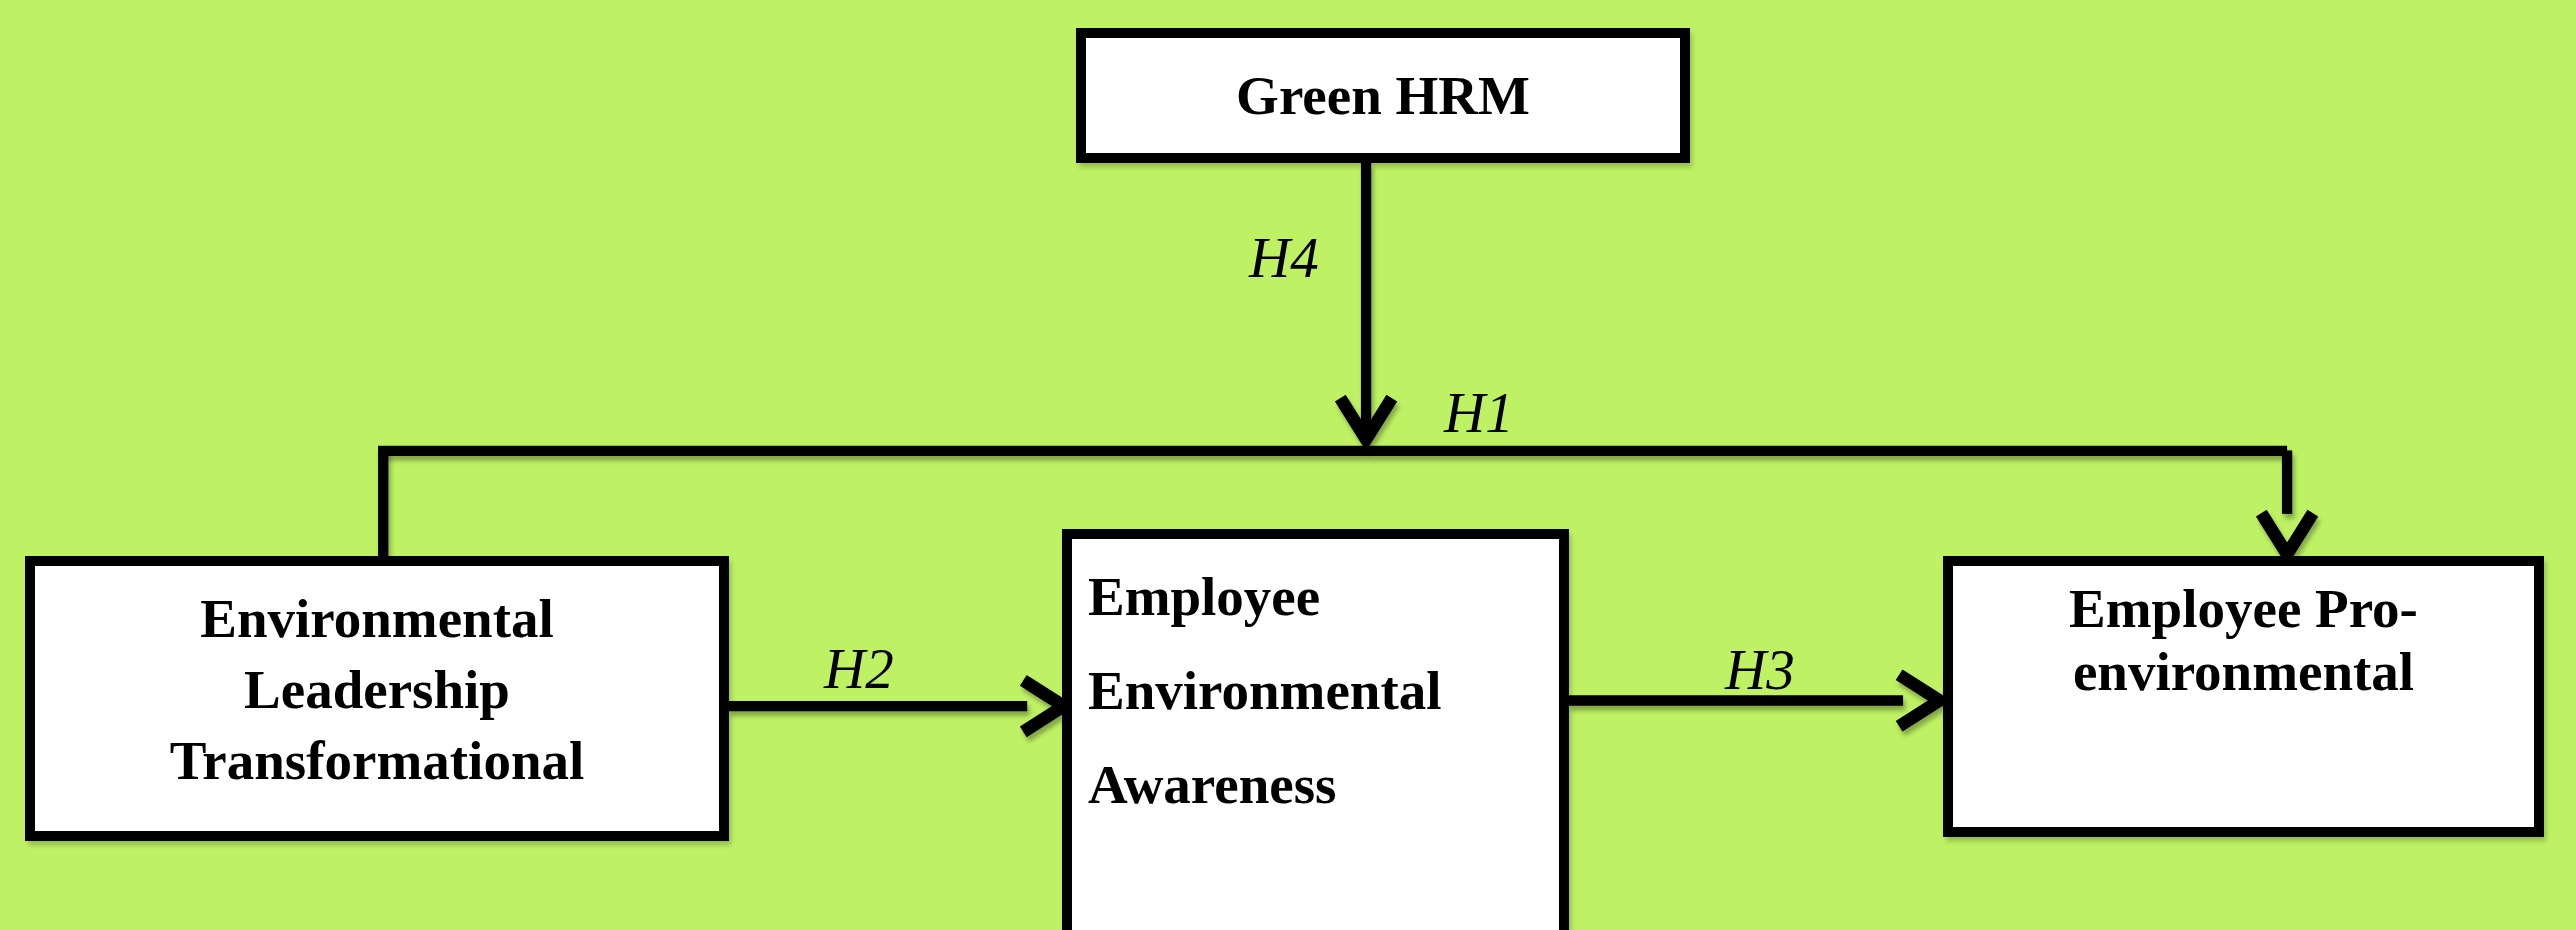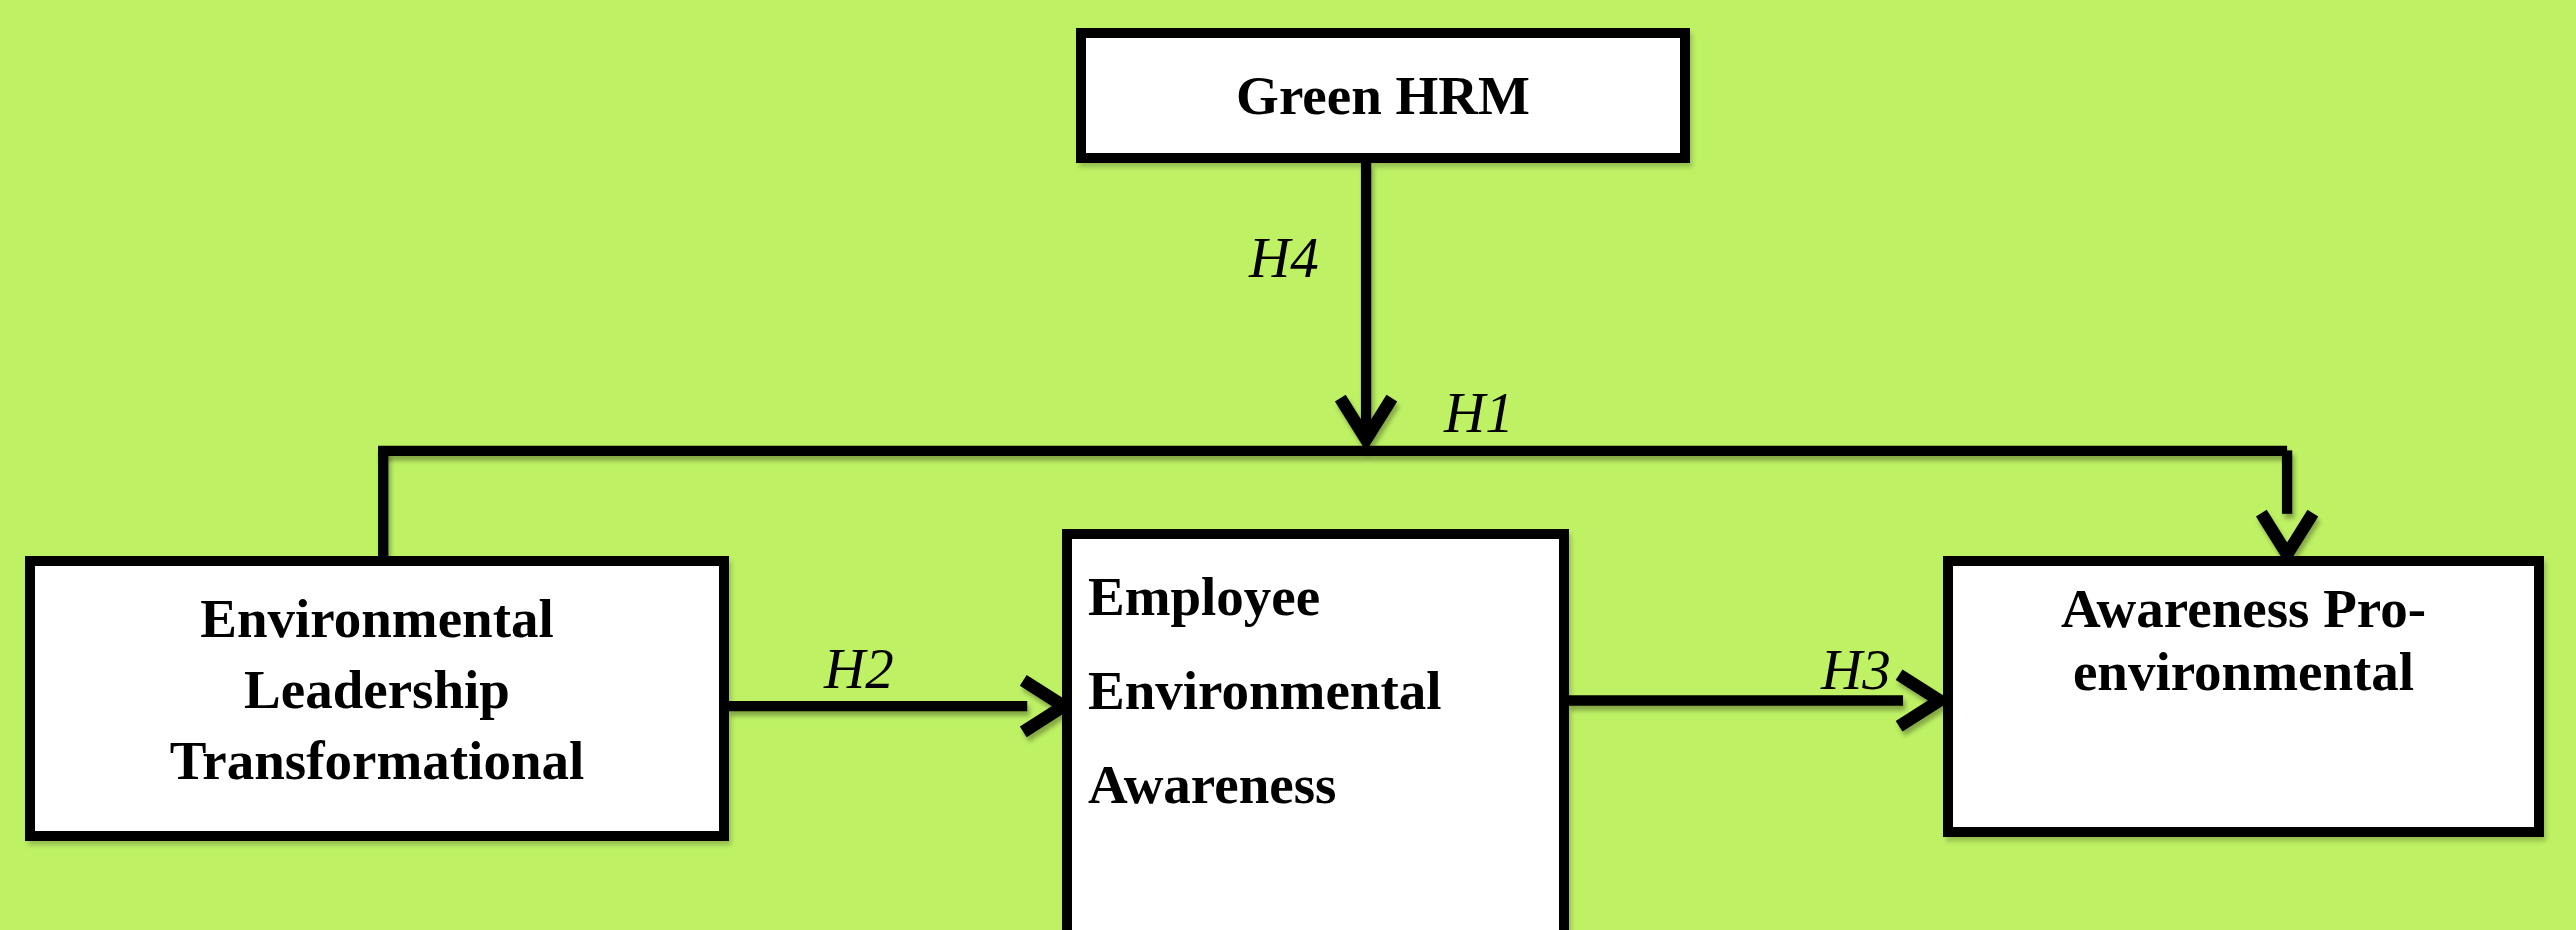--- a/index.html
+++ b/index.html
@@ -54,21 +54,21 @@
 
   .hlabel {
     position: absolute;
     font-style: italic;
     font-size: 57px;
     line-height: 67px;
     white-space: nowrap;
   }
   #label-h1 { left: 1444px; top: 379px; }
   #label-h2 { left: 824px; top: 635px; }
-  #label-h3 { left: 1821px; top: 636px; }
+  #label-h3 { left: 1725px; top: 636px; }
   #label-h4 { left: 1249px; top: 224px; text-align: center; }
 
   #connectors {
     position: absolute;
     left: 0; top: 0;
     width: 2576px; height: 931px;
     pointer-events: none;
   }
   #connectors path {
     fill: none;
@@ -110,21 +110,21 @@
     <div class="line">Transformational</div>
   </div>
 
   <div class="dbox" id="box-eea">
     <div class="line">Employee</div>
     <div class="line">Environmental</div>
     <div class="line">Awareness</div>
   </div>
 
   <div class="dbox" id="box-epb">
-    <div class="line">Awareness Pro-</div>
+    <div class="line">Employee Pro-</div>
     <div class="line">environmental</div>
   </div>
 
   <span class="hlabel" id="label-h4">H4</span>
   <span class="hlabel" id="label-h1">H1</span>
   <span class="hlabel" id="label-h2">H2</span>
   <span class="hlabel" id="label-h3">H3</span>
 
 </div>
 

